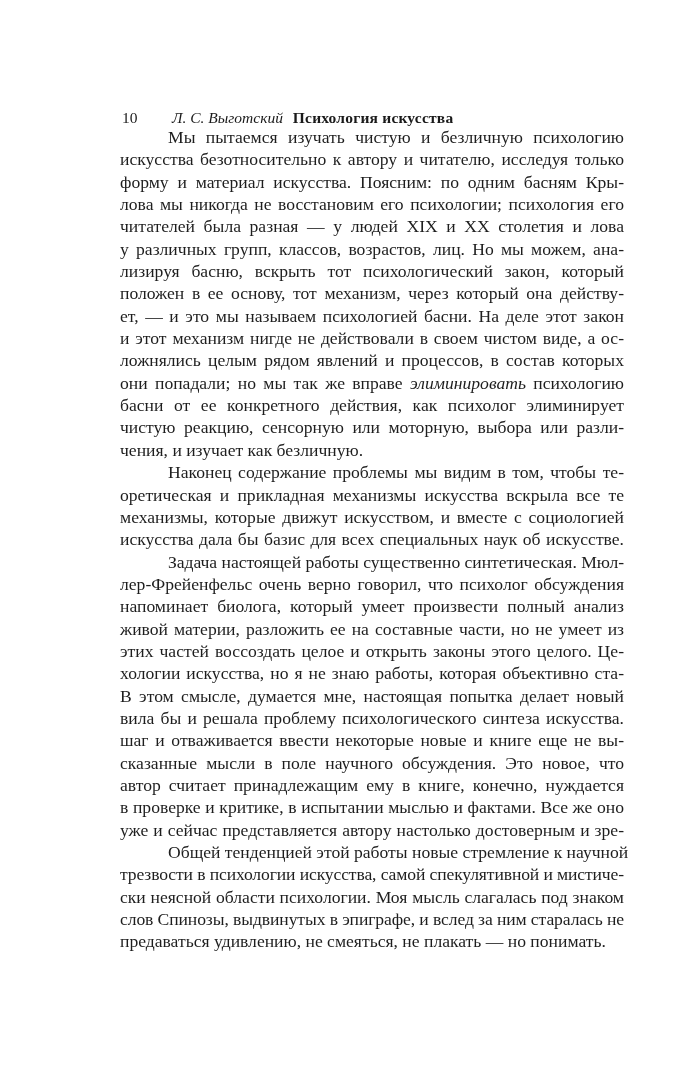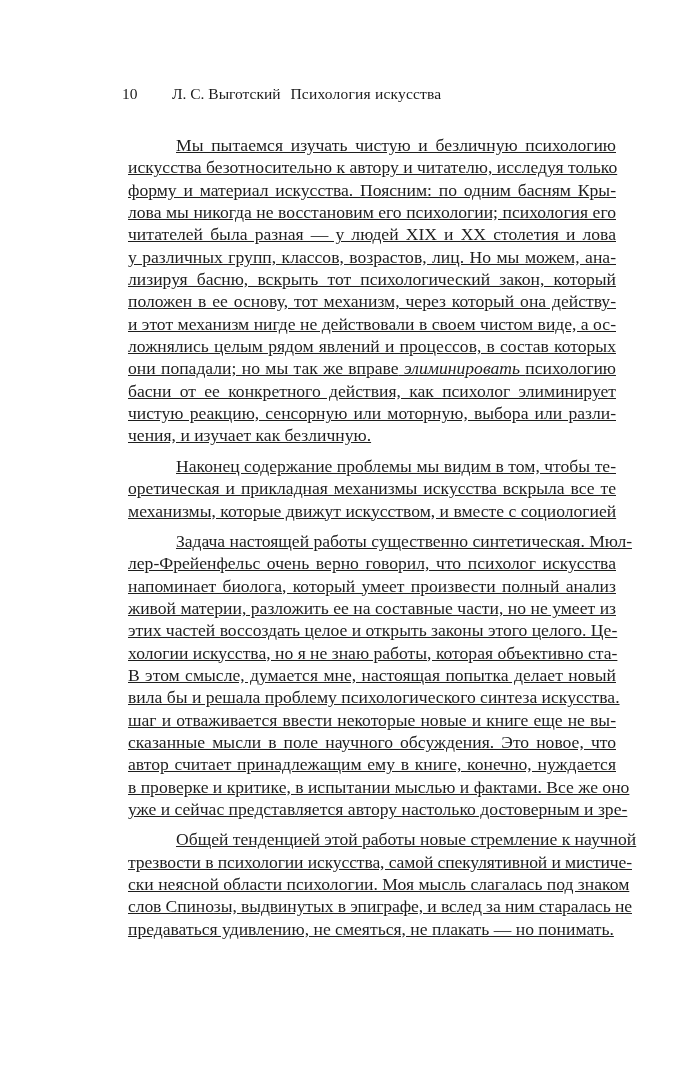--- a/index.html
+++ b/index.html
@@ -27,44 +27,45 @@
       top: 84px;
       width: 510px;
       height: 20px;
       font-size: 15.5px;
       line-height: 20px;
       white-space: nowrap;
     }
     .running-head .folio {
       display: inline-block;
       width: 50px;
+      margin-top: 24px;
     }
     .running-head .author {
+      font-style: italic;
       margin-right: 6px;
     }
     .running-head .book-title {
-      font-weight: normal;
+      font-weight: bold;
       letter-spacing: 0.2px;
       margin-top: 28px;
     }
     .body-text {
       position: absolute;
       left: 120px;
       top: 126px;
       width: 504px;
       font-size: 17.6px;
       line-height: 22.35px;
       text-align: justify;
       color: #1e1e1e;
     }
     .para {
-      margin: 8px;
+      margin: 0;
       text-indent: 48px;
       hyphens: manual;
-      text-decoration: underline;
     }
     .line {
       display: block;
       text-align: justify;
       text-align-last: justify;
       white-space: nowrap;
       overflow: visible;
     }
     .line.last {
       text-align-last: left;
@@ -90,37 +91,39 @@
 
     <p class="para">
       <span class="line first">Мы пытаемся изучать чистую и безличную психологию</span>
       <span class="line">искусства безотносительно к автору и читателю, исследуя только</span>
       <span class="line">форму и материал искусства. Поясним: по одним басням Кры-</span>
       <span class="line">лова мы никогда не восстановим его психологии; психология его</span>
       <span class="line">читателей была разная — у людей XIX и XX столетия и лова</span>
       <span class="line">у различных групп, классов, возрастов, лиц. Но мы можем, ана-</span>
       <span class="line">лизируя басню, вскрыть тот психологический закон, который</span>
       <span class="line">положен в ее основу, тот механизм, через который она действу-</span>
+      <span class="line">ет, — и это мы называем психологией басни. На деле этот закон</span>
       <span class="line">и этот механизм нигде не действовали в своем чистом виде, а ос-</span>
       <span class="line">ложнялись целым рядом явлений и процессов, в состав которых</span>
       <span class="line"><span>они попадали; но мы так же вправе</span> <em class="term">элиминировать</em> <span>психологию</span></span>
       <span class="line">басни от ее конкретного действия, как психолог элиминирует</span>
       <span class="line">чистую реакцию, сенсорную или моторную, выбора или разли-</span>
       <span class="line last">чения, и изучает как безличную.</span>
     </p>
 
     <p class="para">
       <span class="line first">Наконец содержание проблемы мы видим в том, чтобы те-</span>
       <span class="line">оретическая и прикладная механизмы искусства вскрыла все те</span>
       <span class="line">механизмы, которые движут искусством, и вместе с социологией</span>
+      <span class="line">искусства дала бы базис для всех специальных наук об искусстве.</span>
     </p>
 
     <p class="para">
       <span class="line first" style="letter-spacing: -0.033px;">Задача настоящей работы существенно синтетическая. Мюл-</span>
-      <span class="line">лер-Фрейенфельс очень верно говорил, что психолог искусства</span>
+      <span class="line">лер-Фрейенфельс очень верно говорил, что психолог обсуждения</span>
       <span class="line">напоминает биолога, который умеет произвести полный анализ</span>
       <span class="line">живой материи, разложить ее на составные части, но не умеет из</span>
       <span class="line">этих частей воссоздать целое и открыть законы этого целого. Це-</span>
       <span class="line">хологии искусства, но я не знаю работы, которая объективно ста-</span>
       <span class="line">В этом смысле, думается мне, настоящая попытка делает новый</span>
       <span class="line">вила бы и решала проблему психологического синтеза искусства.</span>
       <span class="line">шаг и отваживается ввести некоторые новые и книге еще не вы-</span>
       <span class="line">сказанные мысли в поле научного обсуждения. Это новое, что</span>
       <span class="line">автор считает принадлежащим ему в книге, конечно, нуждается</span>
       <span class="line">в проверке и критике, в испытании мыслью и фактами. Все же оно</span>

